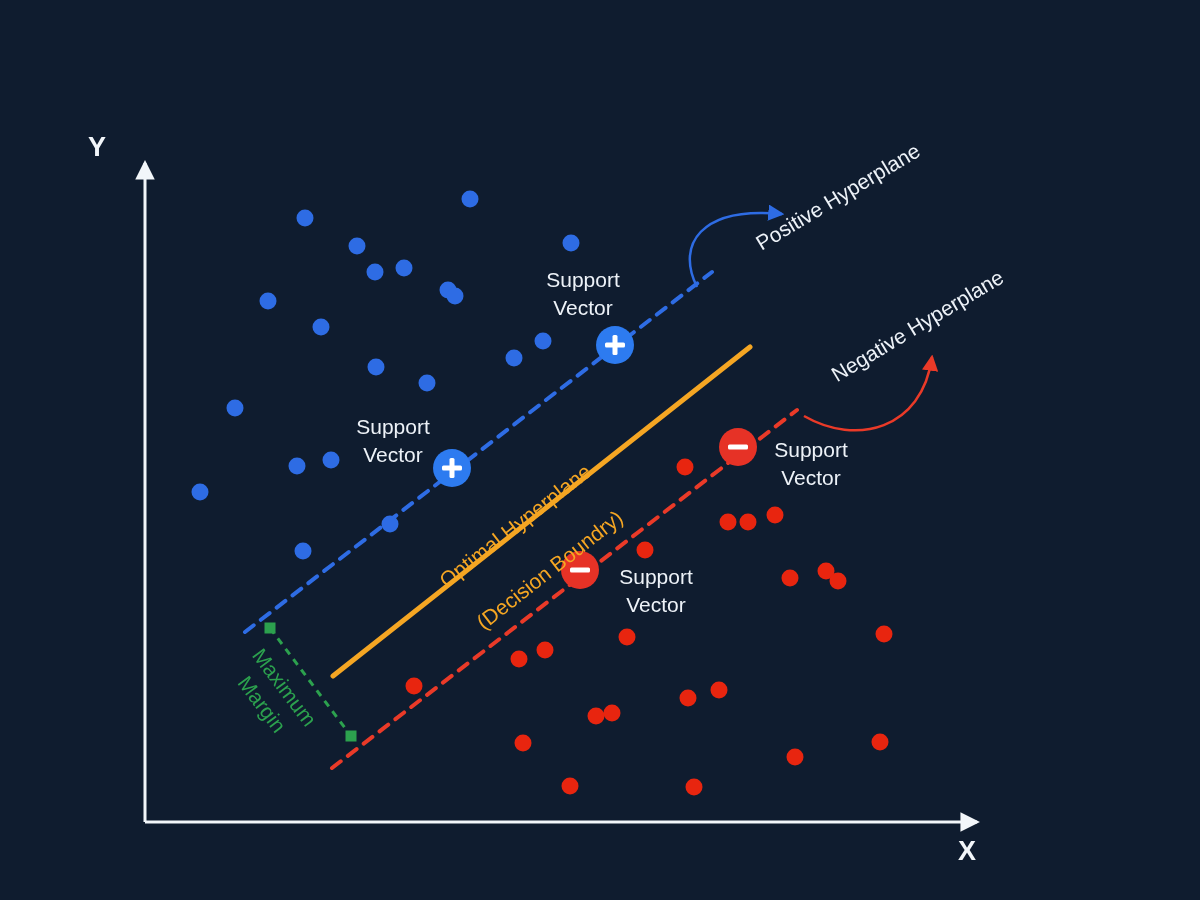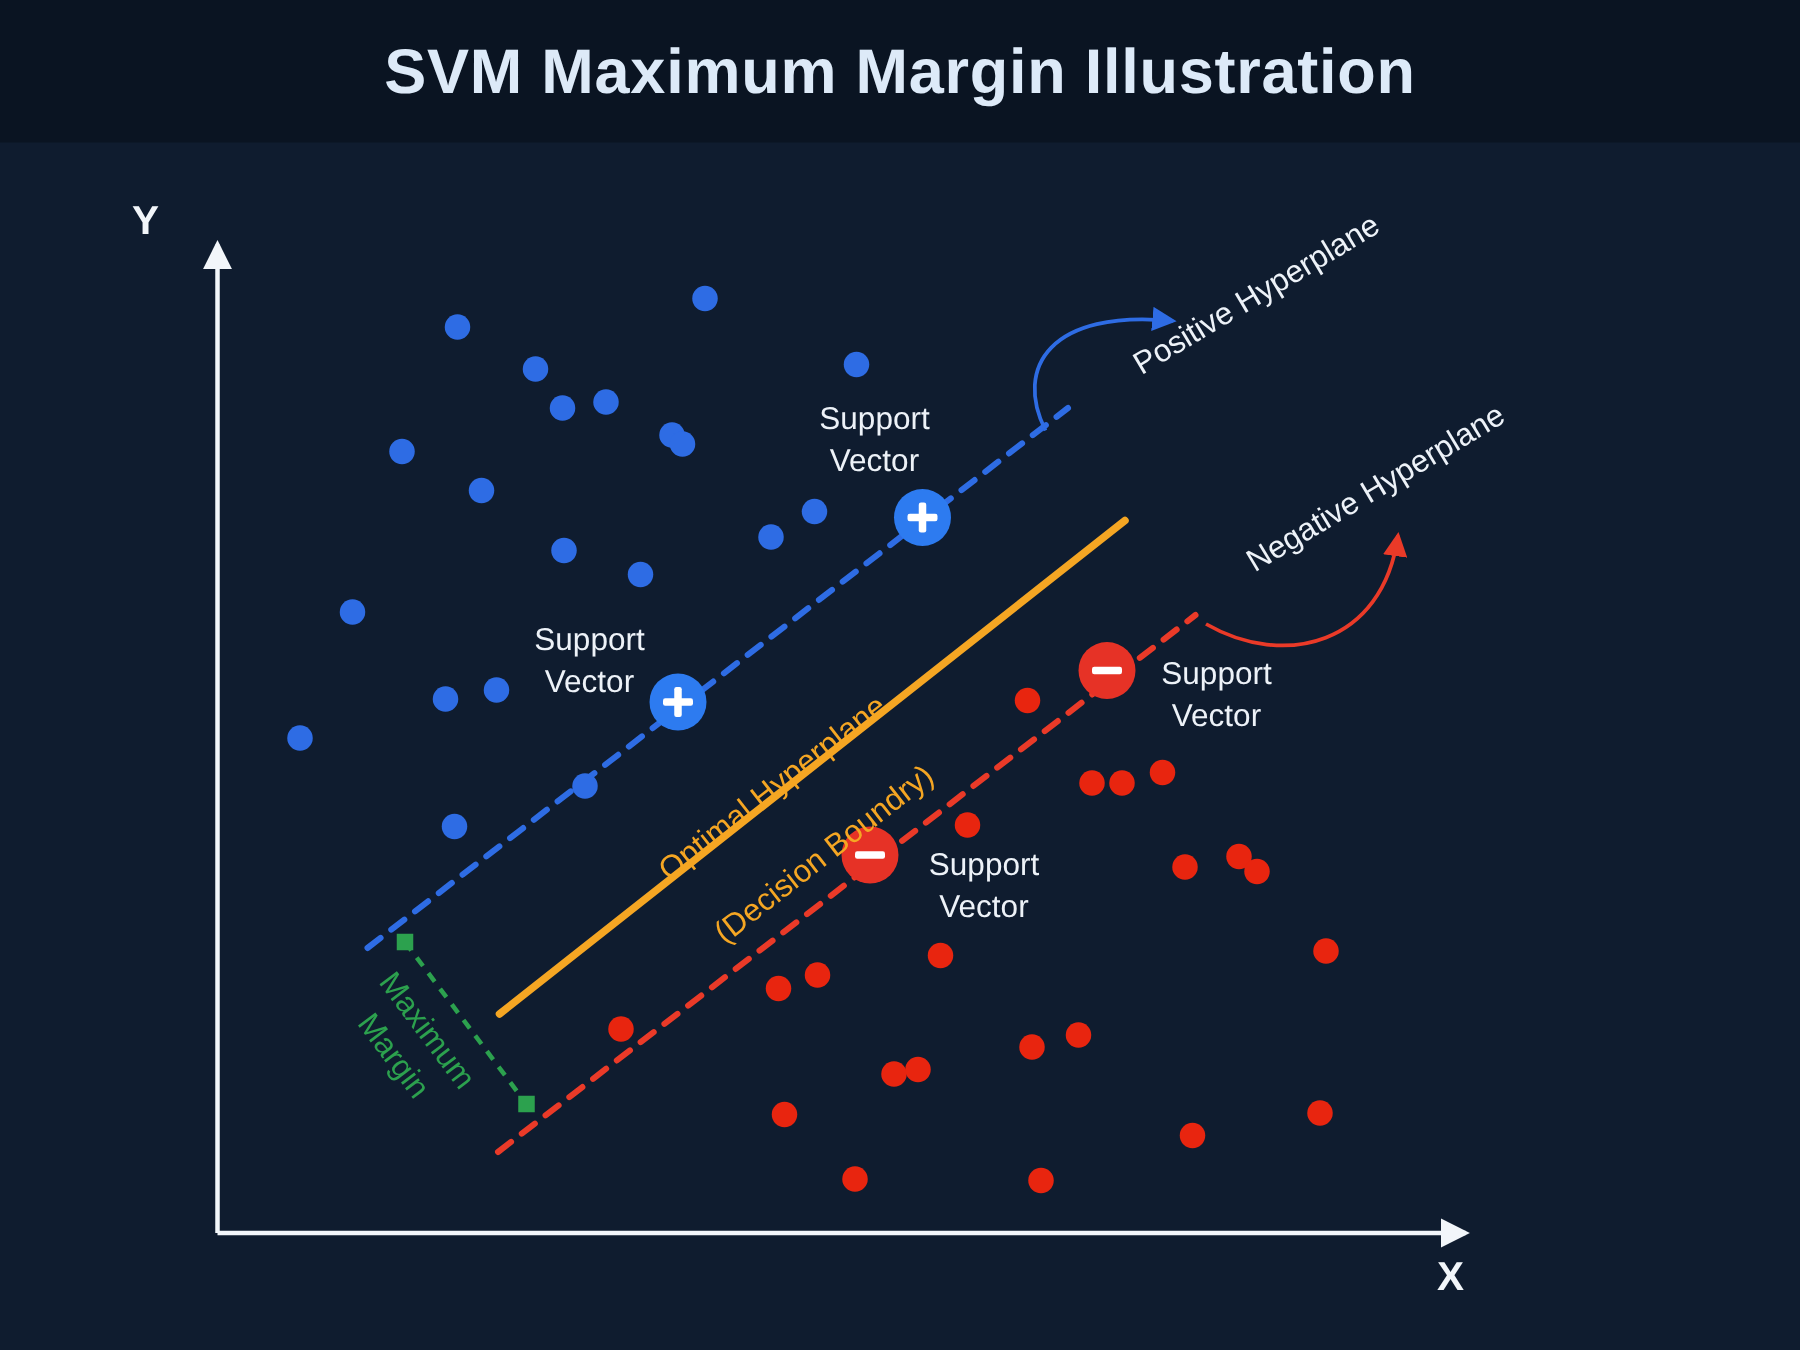--- a/index.html
+++ b/index.html
@@ -24,23 +24,20 @@
   }
   .rot { transform-origin:50% 50%; }
   .orange { color:var(--orange,#f5a623); }
   .green { color:var(--green,#2ca14e); }
 </style>
 </head>
 <body>
 
 <div class="stage">
 
-  <header class="titlebar">
-    <h1>SVM Maximum Margin Illustration</h1>
-  </header>
 
   <svg id="diagram" width="1200" height="900" viewBox="0 0 1200 900">
       <defs>
         <marker id="arrow-axis" viewBox="0 0 10 10" refX="8.5" refY="5" markerWidth="6.5" markerHeight="6.5" orient="auto">
           <path d="M0,0 L10,5 L0,10 Z" fill="#f2f6fa"></path>
         </marker>
         <marker id="arrow-blue" viewBox="0 0 10 10" refX="8.5" refY="5" markerWidth="6.5" markerHeight="6.5" orient="auto">
           <path d="M0,0 L10,5 L0,10 Z" fill="#2e6ce4"></path>
         </marker>
         <marker id="arrow-red" viewBox="0 0 10 10" refX="8.5" refY="5" markerWidth="6.5" markerHeight="6.5" orient="auto">

